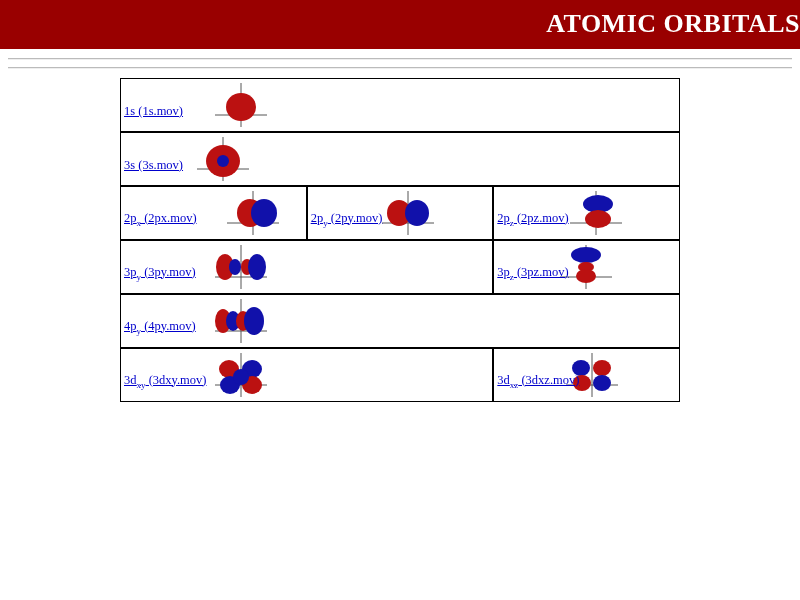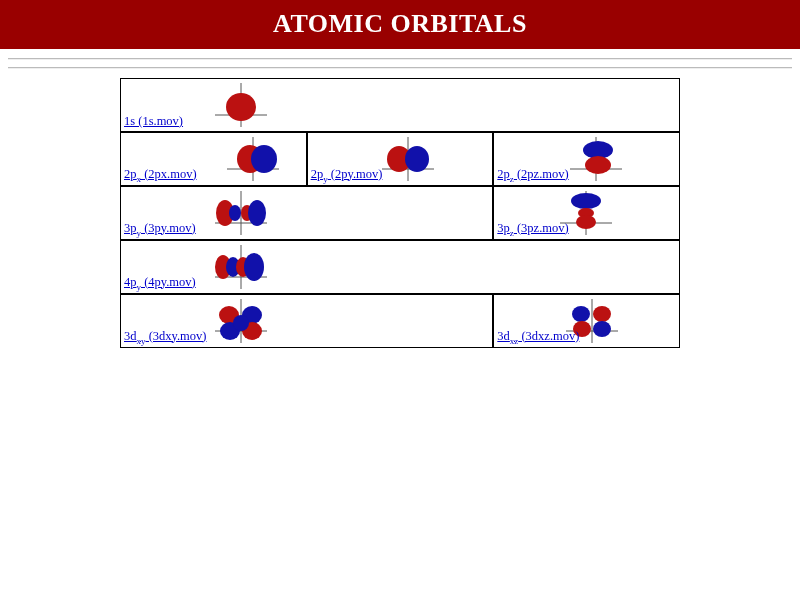--- a/index.html
+++ b/index.html
@@ -12,21 +12,21 @@
     font-family: "Liberation Serif", serif;
   }
   #page {
     position: relative;
     width: 800px;
     height: 600px;
   }
   .banner {
     background: #990000;
     color: #ffffff;
-    text-align: center;
+    text-align: right;
     font-family: "Liberation Serif", serif;
     font-weight: bold;
     font-size: 26px;
     letter-spacing: 0.5px;
     padding: 9px 0 10px 0;
     margin: 0 0 0 0;
   }
   .hr {
     border: none;
     border-top: 1px solid #bbbbbb;
@@ -70,21 +70,21 @@
     padding: 0;
     position: relative;
   }
   .cellinner {
     position: relative;
     height: 52px;
   }
   .lbl {
     position: absolute;
     left: 3px;
-    bottom: 2px;
+    bottom: 12px;
     font-size: 12.5px;
     color: #0000cc;
     text-decoration: underline;
     white-space: nowrap;
     font-family: "Liberation Serif", serif;
   }
   .lbl sub { font-size: 9px; }
   .orb {
     position: absolute;
     bottom: 0;
@@ -118,20 +118,35 @@
                     <line x1="40" y1="4" x2="40" y2="48" stroke="#555555" stroke-width="1"></line>
                     <line x1="14" y1="36" x2="66" y2="36" stroke="#555555" stroke-width="1"></line>
                     <ellipse cx="40" cy="28" rx="15" ry="14" fill="#bb1111"></ellipse>
                   </svg>
                 </div>
                 <a class="lbl" href="#">1s (1s.mov)</a>
               </div>
             </td>
           </tr>
           <tr>
+            <td colspan="3">
+              <div class="cellinner">
+                <div class="orb" style="left: 62px;">
+                  <svg width="120" height="52" viewBox="0 0 120 52">
+                    <line x1="40" y1="4" x2="40" y2="48" stroke="#555555" stroke-width="1"></line>
+                    <line x1="14" y1="36" x2="66" y2="36" stroke="#555555" stroke-width="1"></line>
+                    <ellipse cx="40" cy="28" rx="17" ry="16" fill="#bb1111"></ellipse>
+                    <ellipse cx="40" cy="28" rx="6" ry="6" fill="#1111aa"></ellipse>
+                  </svg>
+                </div>
+                <a class="lbl" href="#">3s (3s.mov)</a>
+              </div>
+            </td>
+          </tr>
+          <tr>
             <td>
               <div class="cellinner">
                 <div class="orb" style="left: 92px;">
                   <svg width="120" height="52" viewBox="0 0 120 52">
                     <line x1="40" y1="4" x2="40" y2="48" stroke="#555555" stroke-width="1"></line>
                     <line x1="14" y1="36" x2="66" y2="36" stroke="#555555" stroke-width="1"></line>
                     <ellipse cx="37" cy="26" rx="13" ry="14" fill="#bb1111"></ellipse>
                     <ellipse cx="51" cy="26" rx="13" ry="14" fill="#1111aa"></ellipse>
                   </svg>
                 </div>

